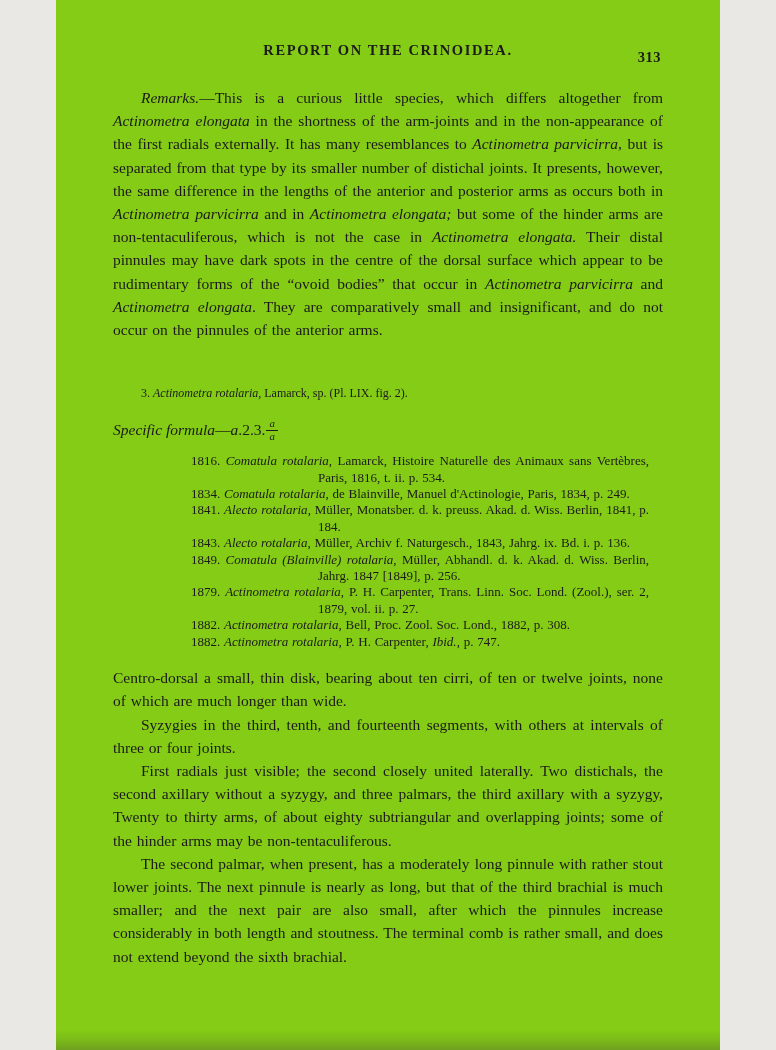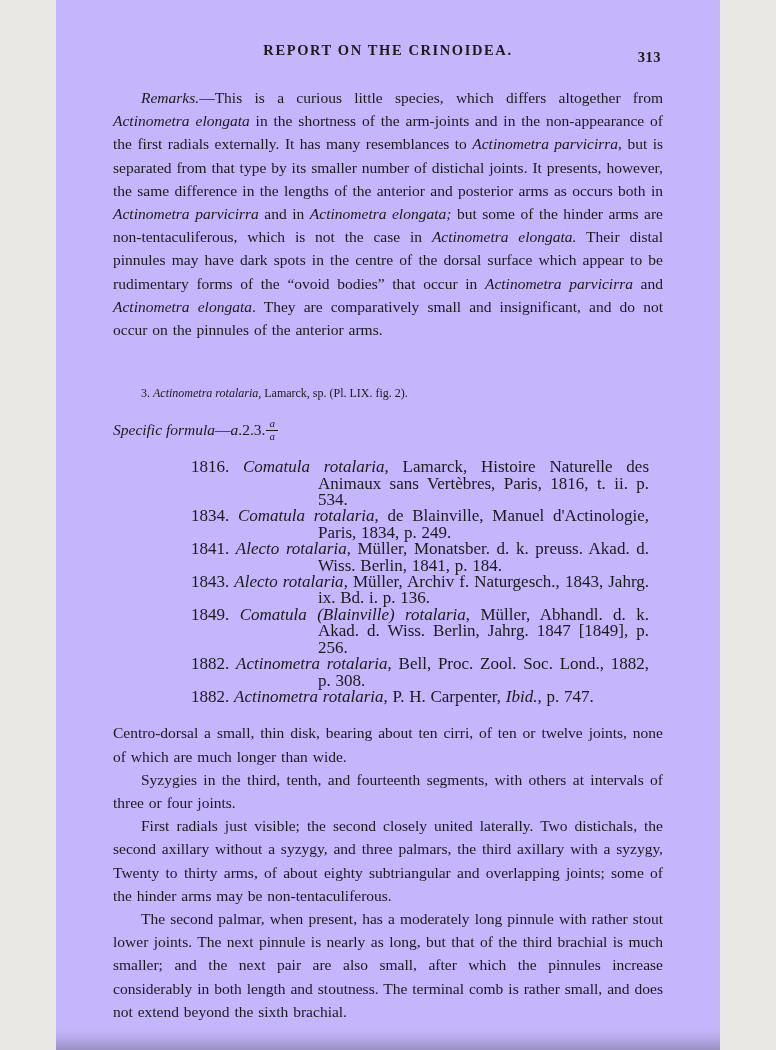--- a/index.html
+++ b/index.html
@@ -4,21 +4,21 @@
 <style>
   * { margin: 0; padding: 0; box-sizing: border-box; }
   html, body { background: #e9e8e4; }
   body { font-family: "Liberation Serif", "DejaVu Serif", serif; }
 
   .page {
     position: relative;
     width: 664px;
     height: 1050px;
     margin: 0 auto;
-    background: #c4b5fd;
+    background: #84cc16;
     color: #1c1b19;
     padding: 42px 57px 0 57px;
     overflow: hidden;
   }
 
   .running-head {
     position: relative;
     text-align: center;
     font-size: 14.5px;
     font-weight: bold;
@@ -47,39 +47,39 @@
   .species-heading {
     font-size: 12px;
     line-height: 24px;
     margin-left: 28px;
     margin-bottom: 10px;
   }
 
   .formula-line {
     font-size: 15.5px;
     line-height: 30px;
-    margin-bottom: 14px;
+    margin-bottom: 8px;
   }
   .frac {
     display: inline-block;
     vertical-align: -0.45em;
     text-align: center;
     font-style: italic;
     font-size: 0.70em;
     line-height: 1.08;
     margin-left: 1px;
   }
   .frac .num { display: block; border-bottom: 1px solid #1c1b19; padding: 0 3px; }
   .frac .den { display: block; padding: 0 3px; }
 
   .synonymy {
     margin-left: 78px;
     margin-right: 14px;
     margin-bottom: 16px;
-    font-size: 17px;
+    font-size: 13px;
     line-height: 16.4px;
   }
   .syn-entry {
     padding-left: 127px;
     text-indent: -127px;
     text-align: justify;
     word-spacing: 0.5px;
   }
 
   i { }
@@ -107,20 +107,21 @@
   <p class="species-heading"><span>3.  </span><i>Actinometra rotalaria</i><span>, Lamarck, sp. (Pl. LIX. fig. 2).</span></p>
 
   <p class="formula-line"><span><i>Specific formula</i><span>—</span><i>a</i><span>.2.3.</span></span><span class="frac"><span class="num">a</span><span class="den">a</span></span></p>
 
   <div class="synonymy">
     <p class="syn-entry"><span>1816. </span><i>Comatula rotalaria</i><span>, Lamarck, Histoire Naturelle des Animaux sans Vertèbres, Paris, 1816, t. ii. p. 534.</span></p>
     <p class="syn-entry"><span>1834. </span><i>Comatula rotalaria</i><span>, de Blainville, Manuel d'Actinologie, Paris, 1834, p. 249.</span></p>
     <p class="syn-entry"><span>1841. </span><i>Alecto rotalaria</i><span>, Müller, Monatsber. d. k. preuss. Akad. d. Wiss. Berlin, 1841, p. 184.</span></p>
     <p class="syn-entry"><span>1843. </span><i>Alecto rotalaria</i><span>, Müller, Archiv f. Naturgesch., 1843, Jahrg. ix. Bd. i. p. 136.</span></p>
     <p class="syn-entry"><span>1849. </span><i>Comatula (Blainville) rotalaria</i><span>, Müller, Abhandl. d. k. Akad. d. Wiss. Berlin, Jahrg. 1847 [1849], p. 256.</span></p>
+    <p class="syn-entry"><span>1879. </span><i>Actinometra rotalaria</i><span>, P. H. Carpenter, Trans. Linn. Soc. Lond. (Zool.), ser. 2, 1879, vol. ii. p. 27.</span></p>
     <p class="syn-entry"><span>1882. </span><i>Actinometra rotalaria</i><span>, Bell, Proc. Zool. Soc. Lond., 1882, p. 308.</span></p>
     <p class="syn-entry"><span>1882. </span><i>Actinometra rotalaria</i><span>, P. H. Carpenter, </span><i>Ibid.</i><span>, p. 747.</span></p>
   </div>
 
   <p class="body-text no-indent"><span>Centro-dorsal a small, thin disk, bearing about ten cirri, of ten or twelve joints, none of which are much longer than wide.</span></p>
   <p class="body-text indent"><span>Syzygies in the third, tenth, and fourteenth segments, with others at intervals of three or four joints.</span></p>
   <p class="body-text indent"><span>First radials just visible; the second closely united laterally.  Two distichals, the second axillary without a syzygy, and three palmars, the third axillary with a syzygy, Twenty to thirty arms, of about eighty subtriangular and overlapping joints; some of the hinder arms may be non-tentaculiferous.</span></p>
   <p class="body-text indent"><span>The second palmar, when present, has a moderately long pinnule with rather stout lower joints.  The next pinnule is nearly as long, but that of the third brachial is much smaller; and the next pair are also small, after which the pinnules increase considerably in both length and stoutness.  The terminal comb is rather small, and does not extend beyond the sixth brachial.</span></p>
 
   <div class="scan-edge"></div>

